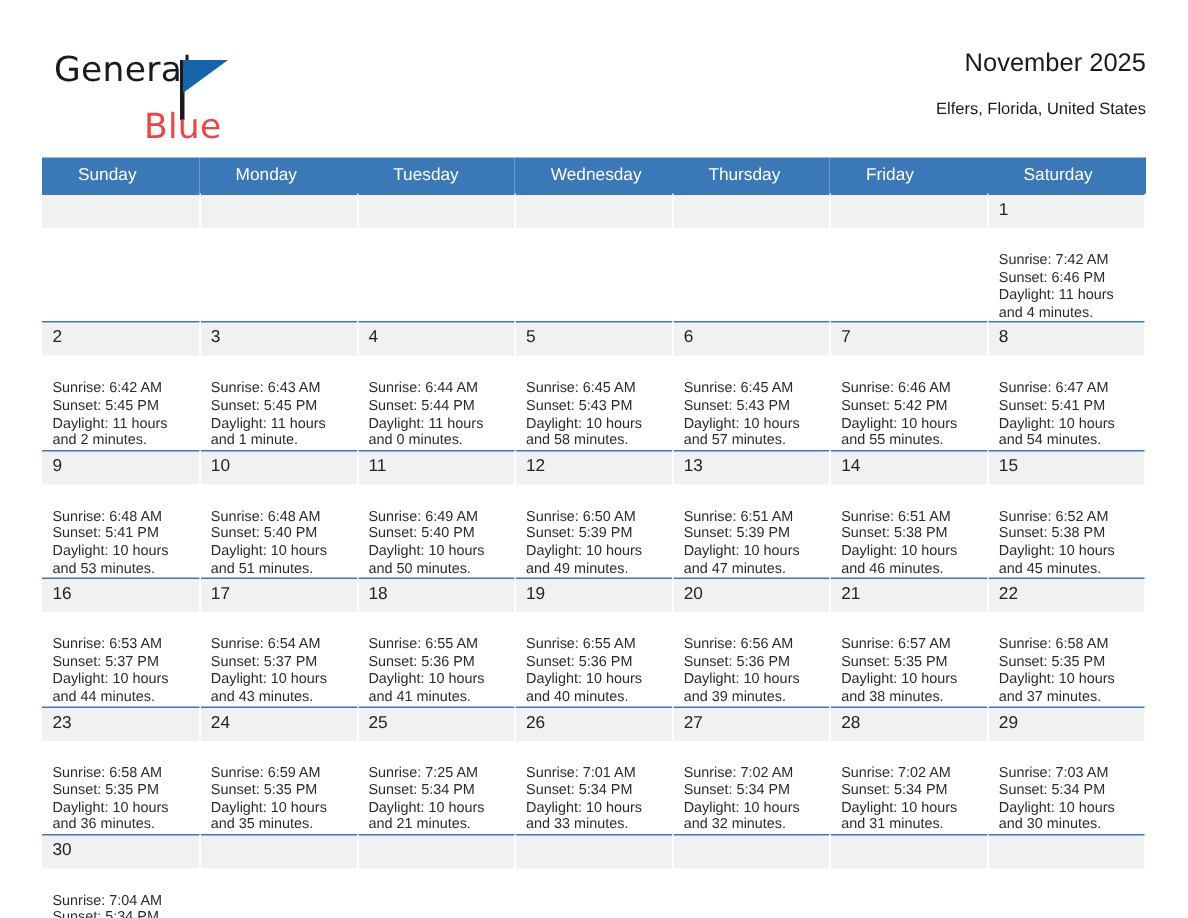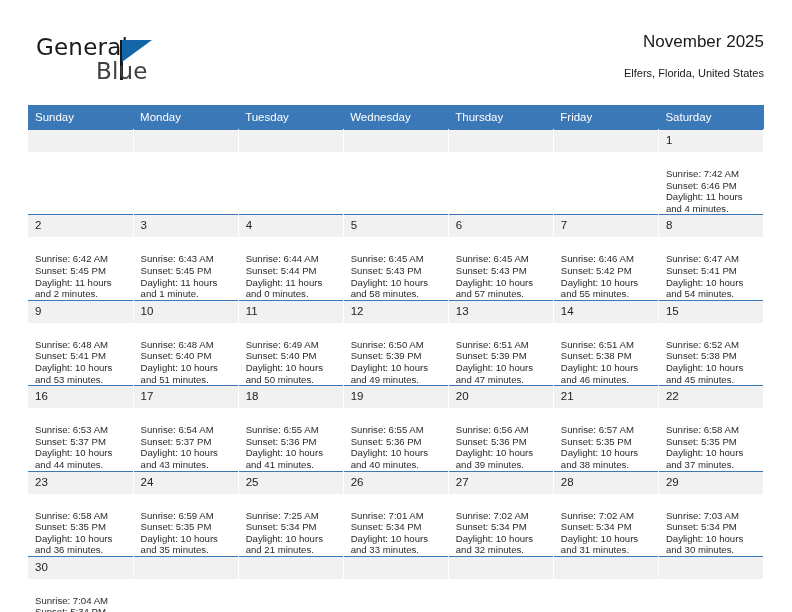--- a/index.html
+++ b/index.html
@@ -42,24 +42,24 @@
     top: 0;
     font-size: 23px;
     letter-spacing: 0.2px;
     color: #1a1a1a;
     font-family: "DejaVu Sans", sans-serif;
     font-weight: 400;
   }
   .logo-blue {
     position: absolute;
     left: 60px;
-    top: 24px;
+    top: 38px;
     font-size: 23px;
     letter-spacing: 0.2px;
-    color: #404040;
+    color: #ef4444;
     font-family: "DejaVu Sans", sans-serif;
     font-weight: 400;
   }
   .logo-triangle {
     position: absolute;
     left: 86px;
     top: 6px;
     width: 0;
     height: 0;
     border-left: 30px solid #1466a8;
@@ -104,21 +104,21 @@
     width: 736px;
     border-collapse: collapse;
     table-layout: fixed;
   }
   .cal-table th {
     background: #3b78b8;
     color: #ffffff;
     font-size: 11.5px;
     font-weight: 400;
     text-align: left;
-    padding: 6px 0 6px 7px;
+    padding: 6px 0 6px 24px;
     height: 20px;
     box-sizing: border-box;
     font-family: "Liberation Sans", sans-serif;
   }
   .cal-table td {
     vertical-align: top;
     padding: 0;
     width: 105.14px;
     height: 73px;
     border-right: 1px solid #ffffff;

